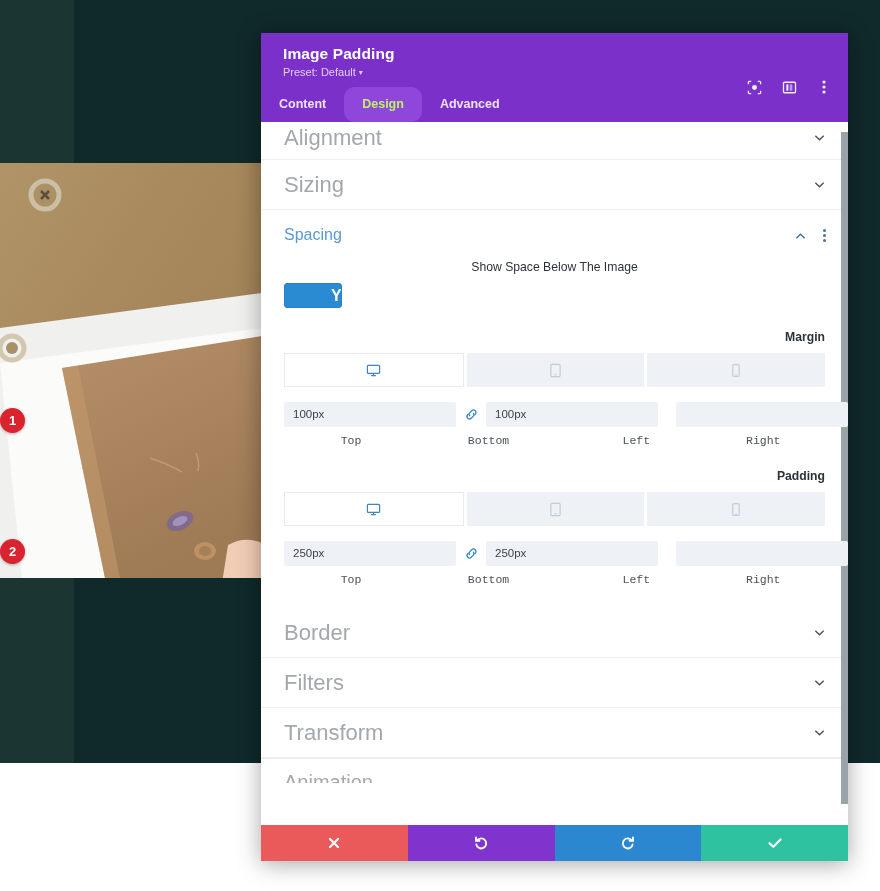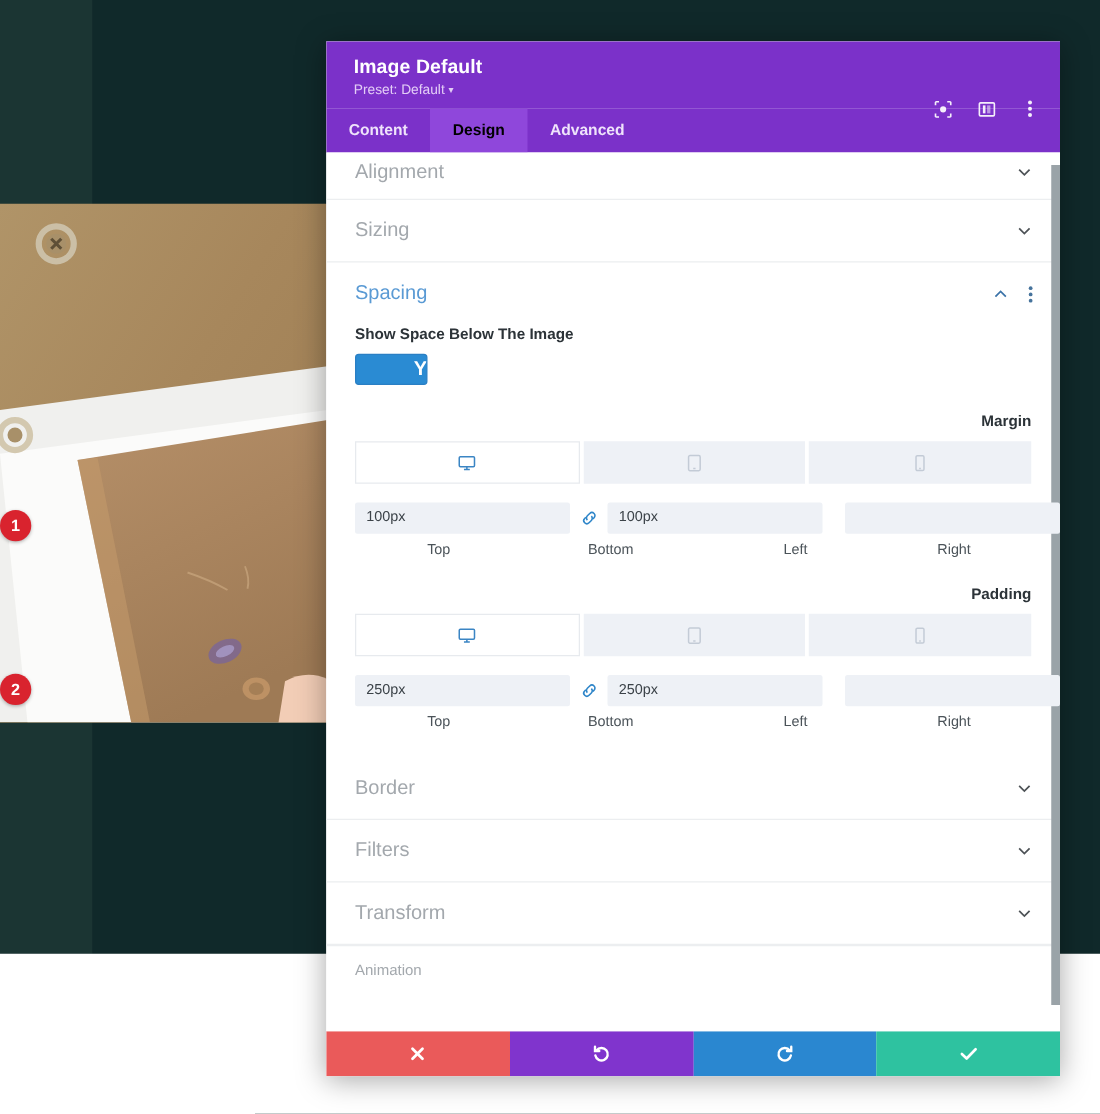--- a/index.html
+++ b/index.html
@@ -35,46 +35,46 @@
   .panel-title { color: #fff; font-size: 15.5px; font-weight: bold; letter-spacing: .1px; }
   .panel-preset { color: #e3cdf6; font-size: 11px; margin-top: 3px; }
   .preset-caret { font-size: 8px; position: relative; top: -1px; }
   .header-icons { position: absolute; right: 16px; top: 46px; display: flex; align-items: center; gap: 19px; }
   .hdr-icon { width: 16px; height: 16px; opacity: .92; cursor: pointer; display: flex; align-items: center; justify-content: center; }
   .hdr-icon svg { display: block; }
 
   
   .tabs { background: #7b31c9; display: flex; flex: none; }
   .tab { padding: 10px 18px 11px; color: #efe3fb; font-size: 12.5px; font-weight: bold; cursor: pointer; }
-  .tab.active { background: #8f47db; color: #000000; }
+  .tab.active { background: #8f47db; color: #bef264; border-radius: 11px; }
 
   
   .panel-body { flex: 1; overflow: hidden; position: relative; background: #fff; }
   .scrollbar { position: absolute; right: 0; top: 10px; width: 7px; height: 672px; background: #9aa3a8; border-radius: 0; }
 
   .section-row {
     height: 50px; display: flex; align-items: center; justify-content: space-between;
     padding: 0 22px 0 23px; border-bottom: 1px solid #eceef0; cursor: pointer;
   }
-  .section-row .sec-title { color: #a3a8ad; font-size: 16px; font-weight: normal; }
+  .section-row .sec-title { color: #a3a8ad; font-size: 22px; font-weight: normal; }
   .chev { width: 13px; height: 13px; color: #5a5f63; }
   .chev svg { display: block; }
 
   
   .spacing-head {
     height: 50px; display: flex; align-items: center; padding: 0 22px 0 23px; justify-content: space-between;
   }
   .spacing-title { color: #5a9ad4; font-size: 16px; }
   .spacing-tools { display: flex; align-items: center; gap: 16px; }
   .caret-up { width: 13px; height: 13px; color: #3b73a8; }
   .kebab { display: flex; flex-direction: column; gap: 2px; align-items: center; cursor: pointer; }
   .kebab i { display: block; width: 3px; height: 3px; border-radius: 50%; background: #46739c; }
 
   .spacing-body { padding: 0 23px 22px 23px; position: relative; }
-  .field-label { font-size: 12.2px; color: #2c3338; font-weight: bold; margin-bottom: 9px; }
+  .field-label { font-size: 12.2px; color: #2c3338; font-weight: normal; margin-bottom: 9px; text-align: center; }
 
   
   .toggle { display: inline-flex; width: 58px; height: 25px; border: 1px solid #2a7fc4; border-radius: 3px; background: #2a8bd3; overflow: hidden; cursor: pointer; }
   .toggle .tg-txt { flex: 1; display: flex; align-items: center; justify-content: center; color: #fff; font-size: 16px; font-weight: bold; letter-spacing: .3px; margin-left: 46px; }
   .toggle .tg-knob { width: 30px; background: #fff; border-radius: 2px; margin: 2px; }
 
   .block-label { font-size: 12.2px; color: #2c3338; font-weight: bold; margin: 22px 0 9px; text-align: right; }
 
   
   .device-row { display: flex; gap: 3px; }
@@ -89,21 +89,21 @@
   .value-row { display: flex; align-items: center; margin-top: 12px; position: relative; }
   .vr-pair { display: flex; align-items: center; flex: 1; }
   .vfield {
     flex: 1; height: 25px; background: #eef1f6; border: none; border-radius: 2px;
     padding: 0 9px; font-family: "Liberation Sans", sans-serif; font-size: 11.5px; color: #3c4349;
   }
   .vfield::placeholder { color: #c5cbd3; }
   .link-icon { width: 30px; display: flex; align-items: center; justify-content: center; cursor: pointer; }
   .divider { width: 1px; height: 30px; background: #d5dae0; margin: 0 9px; }
   .labels-row { display: flex; margin-top: 5px; }
-  .lbl { font-size: 11.5px; color: #4b5359; text-align: center; }
+  .lbl { font-size: 11.5px; color: #4b5359; text-align: center; font-family: Liberation Mono, monospace; }
   .lbl.top { width: 152px; }
   .lbl.bottom { width: 160px; }
   .lbl.left { width: 148px; margin-left: 12px; }
   .lbl.right { width: 140px; }
 
   
   .badge {
     position: absolute; width: 25px; height: 25px; border-radius: 50%;
     background: #d9232e; color: #fff; font-size: 13px; font-weight: bold;
     display: flex; align-items: center; justify-content: center;
@@ -113,21 +113,21 @@
   .badge-2 { left: 0px; top: 539px; }
 
   
   .panel-footer { display: flex; height: 36px; flex: none; }
   .fbtn { flex: 1; display: flex; align-items: center; justify-content: center; cursor: pointer; color: #fff; }
   .fbtn svg { display: block; }
   .fbtn.cancel { background: #ea5a5a; }
   .fbtn.undo { background: #8034cd; }
   .fbtn.redo { background: #2a87d0; }
   .fbtn.save { background: #2ec2a0; }
-  .partial-section { height: 18px; border-top: 1px solid #eceef0; padding: 12px 23px; overflow: hidden; color: #a3a8ad; font-size: 12px; }
+  .partial-section { height: 18px; border-top: 1px solid #eceef0; padding: 12px 23px; overflow: hidden; color: #a3a8ad; font-size: 20px; }
 </style>
 </head>
 <body>
 
 <div class="page-bg">
   <div class="bg-strip-left"></div>
   <div class="bg-dark"></div>
   <div class="bg-white-bottom"></div>
 </div>
 
@@ -161,21 +161,21 @@
     <ellipse cx="205" cy="388" rx="6" ry="5" fill="#9f7a52" opacity="0.8"></ellipse>
     <path d="M228 382 q22 -12 44 4 l0 34 l-50 0 Z" fill="#f2cdb6"></path>
     <path d="M150 295 q18 6 32 14" stroke="#c9a67f" stroke-width="1.5" fill="none" opacity="0.7"></path>
     <path d="M196 290 q4 10 2 18" stroke="#c9a67f" stroke-width="1.5" fill="none" opacity="0.7"></path>
   </svg>
 </div>
 
 <div class="panel">
 
   <div class="panel-header">
-    <div class="panel-title">Image Default</div>
+    <div class="panel-title">Image Padding</div>
     <div class="panel-preset">
       <span>Preset: Default</span>
       <span class="preset-caret">▾</span>
     </div>
     <div class="header-icons">
       <span class="hdr-icon">
         <svg width="15" height="15" viewBox="0 0 16 16" fill="none" stroke="#ffffff" stroke-width="1.4">
           <path d="M1.5 4.5V2.2a.7.7 0 0 1 .7-.7h2.3M11.5 1.5h2.3a.7.7 0 0 1 .7.7v2.3M14.5 11.5v2.3a.7.7 0 0 1-.7.7h-2.3M4.5 14.5H2.2a.7.7 0 0 1-.7-.7v-2.3"></path>
           <circle cx="8" cy="8" r="2.6" fill="#ffffff" stroke="none"></circle>
         </svg>

